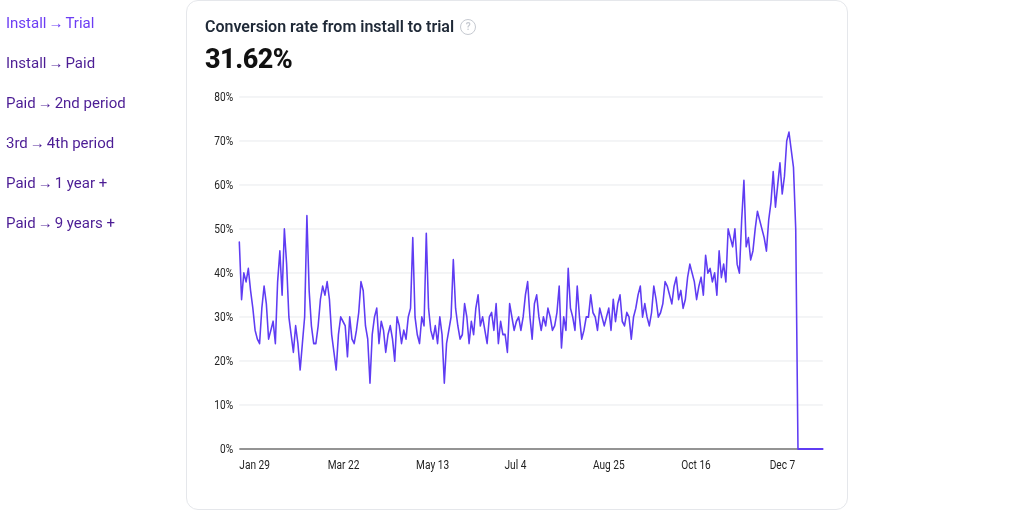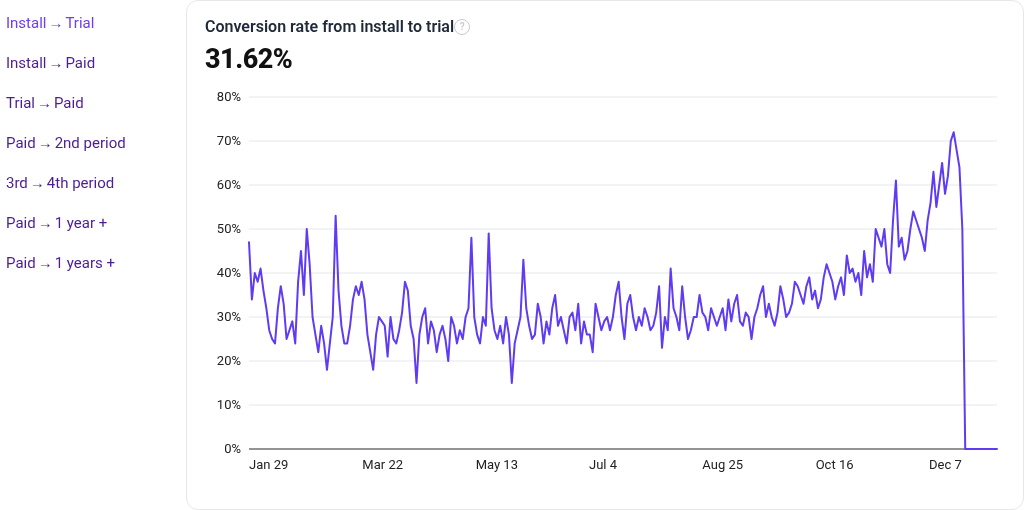--- a/index.html
+++ b/index.html
@@ -1,37 +1,37 @@
 <!DOCTYPE html>
 <html><head>
 <meta charset="utf-8">
 <style>
   * { box-sizing: border-box; margin: 0; padding: 0; }
   html, body { width: 1024px; height: 510px; font-family: -apple-system, BlinkMacSystemFont, "Segoe UI", Roboto, Helvetica, Arial, sans-serif; background: #fff; }
-  .app { display: flex; width: 1024px; height: 510px; }
+  .app { display: flex; width: 848px; height: 510px; }
   .sidebar { width: 186px; padding: 6px 0 0 2px; }
   .sidebar-item {
     font-size: 15px;
     line-height: 1.2;
     color: #4c1d95;
     padding: 8px 4px;
     margin-bottom: 6px;
     cursor: pointer;
     white-space: nowrap;
   }
   .sidebar-item.active { color: #6c3df4; }
   .arr { display: inline-block; padding: 0 2px; }
   .panel {
     flex: 1;
     border: 1px solid #e5e7eb;
     border-radius: 12px;
     padding: 16px 18px 10px 18px;
     position: relative;
   }
-  .panel-title { font-size: 16px; font-weight: 600; color: #1f2937; display: flex; align-items: center; }
+  .panel-title { font-size: 16px; font-weight: 600; color: #1f2937; display: flex; align-items: center; gap: 6px; }
   .help-icon {
     width: 16px; height: 16px; border-radius: 50%;
     border: 1.5px solid #c6cad1; color: #c6cad1;
     font-size: 10px; line-height: 13px; text-align: center;
     display: inline-block;
   }
   .panel-value { font-size: 27px; font-weight: 800; color: #111; margin-top: 7px; letter-spacing: -0.5px; }
   .chart-wrap { position: relative; margin-top: 14px; height: 388px; }
   svg.chart { width: 100%; height: 100%; display: block; }
   .yaxis-label { font-size: 13px; fill: #222; }
@@ -40,25 +40,24 @@
   .baseline { stroke: #2a2a2a; stroke-width: 1.2; }
   .series { stroke: #5f3cf3; stroke-width: 2; fill: none; stroke-linejoin: round; stroke-linecap: round; }
 </style>
 </head>
 <body>
 
 <div class="app">
   <nav class="sidebar" id="sidebar">
       <div class="sidebar-item active"><span>Install</span><span class="arr"> → </span><span>Trial</span></div>
       <div class="sidebar-item"><span>Install</span><span class="arr"> → </span><span>Paid</span></div>
-      <div class="sidebar-item"><span>Trial</span><span class="arr"> → </span><span>Paid</span></div>
       <div class="sidebar-item"><span>Paid</span><span class="arr"> → </span><span>2nd period</span></div>
       <div class="sidebar-item"><span>3rd</span><span class="arr"> → </span><span>4th period</span></div>
       <div class="sidebar-item"><span>Paid</span><span class="arr"> → </span><span>1 year +</span></div>
-      <div class="sidebar-item"><span>Paid</span><span class="arr"> → </span><span>1 years +</span></div>
+      <div class="sidebar-item"><span>Paid</span><span class="arr"> → </span><span>9 years +</span></div>
     </nav>
 
   <section class="panel">
     <div class="panel-title">
       <span>Conversion rate from install to trial</span>
       <span class="help-icon">?</span>
     </div>
     <div class="panel-value">31.62%</div>
 
     <div class="chart-wrap">

